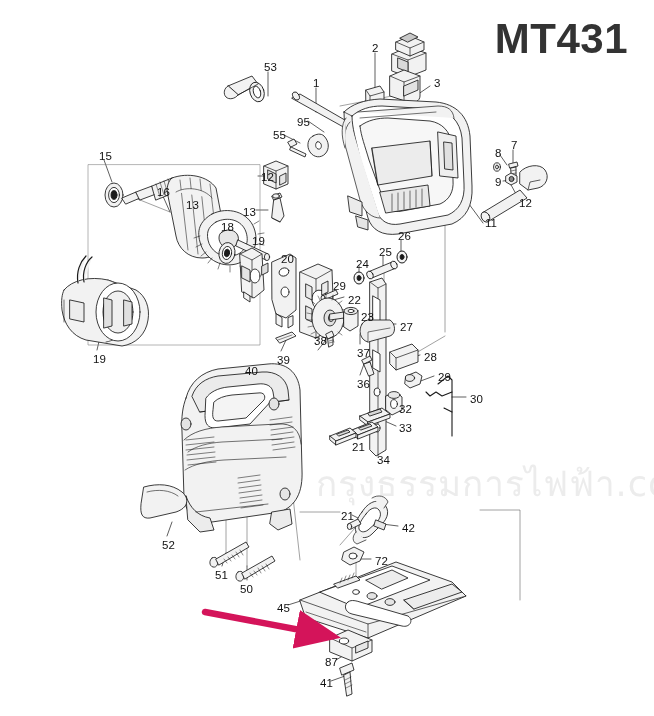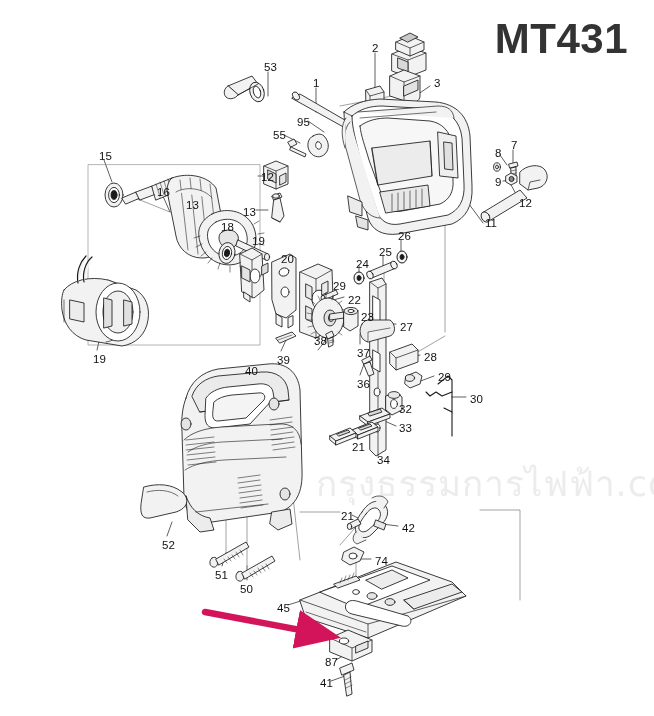--- a/index.html
+++ b/index.html
@@ -637,21 +637,21 @@
     <span class="lbl" style="left:377px;top:455px">34</span>
     <span class="lbl" style="left:352px;top:442px">21</span>
     <span class="lbl" style="left:357px;top:379px">36</span>
     <span class="lbl" style="left:357px;top:348px">37</span>
     <span class="lbl" style="left:314px;top:336px">38</span>
     <span class="lbl" style="left:277px;top:355px">39</span>
     <span class="lbl" style="left:245px;top:366px">40</span>
     <span class="lbl" style="left:93px;top:354px">19</span>
     <span class="lbl" style="left:402px;top:523px">42</span>
     <span class="lbl" style="left:341px;top:511px">21</span>
-    <span class="lbl" style="left:375px;top:556px">74</span>
+    <span class="lbl" style="left:375px;top:556px">72</span>
     <span class="lbl" style="left:277px;top:603px">45</span>
     <span class="lbl" style="left:325px;top:657px">87</span>
     <span class="lbl" style="left:320px;top:678px">41</span>
     <span class="lbl" style="left:240px;top:584px">50</span>
     <span class="lbl" style="left:215px;top:570px">51</span>
     <span class="lbl" style="left:162px;top:540px">52</span>
   </div>
 </div>
 
 </body></html>

